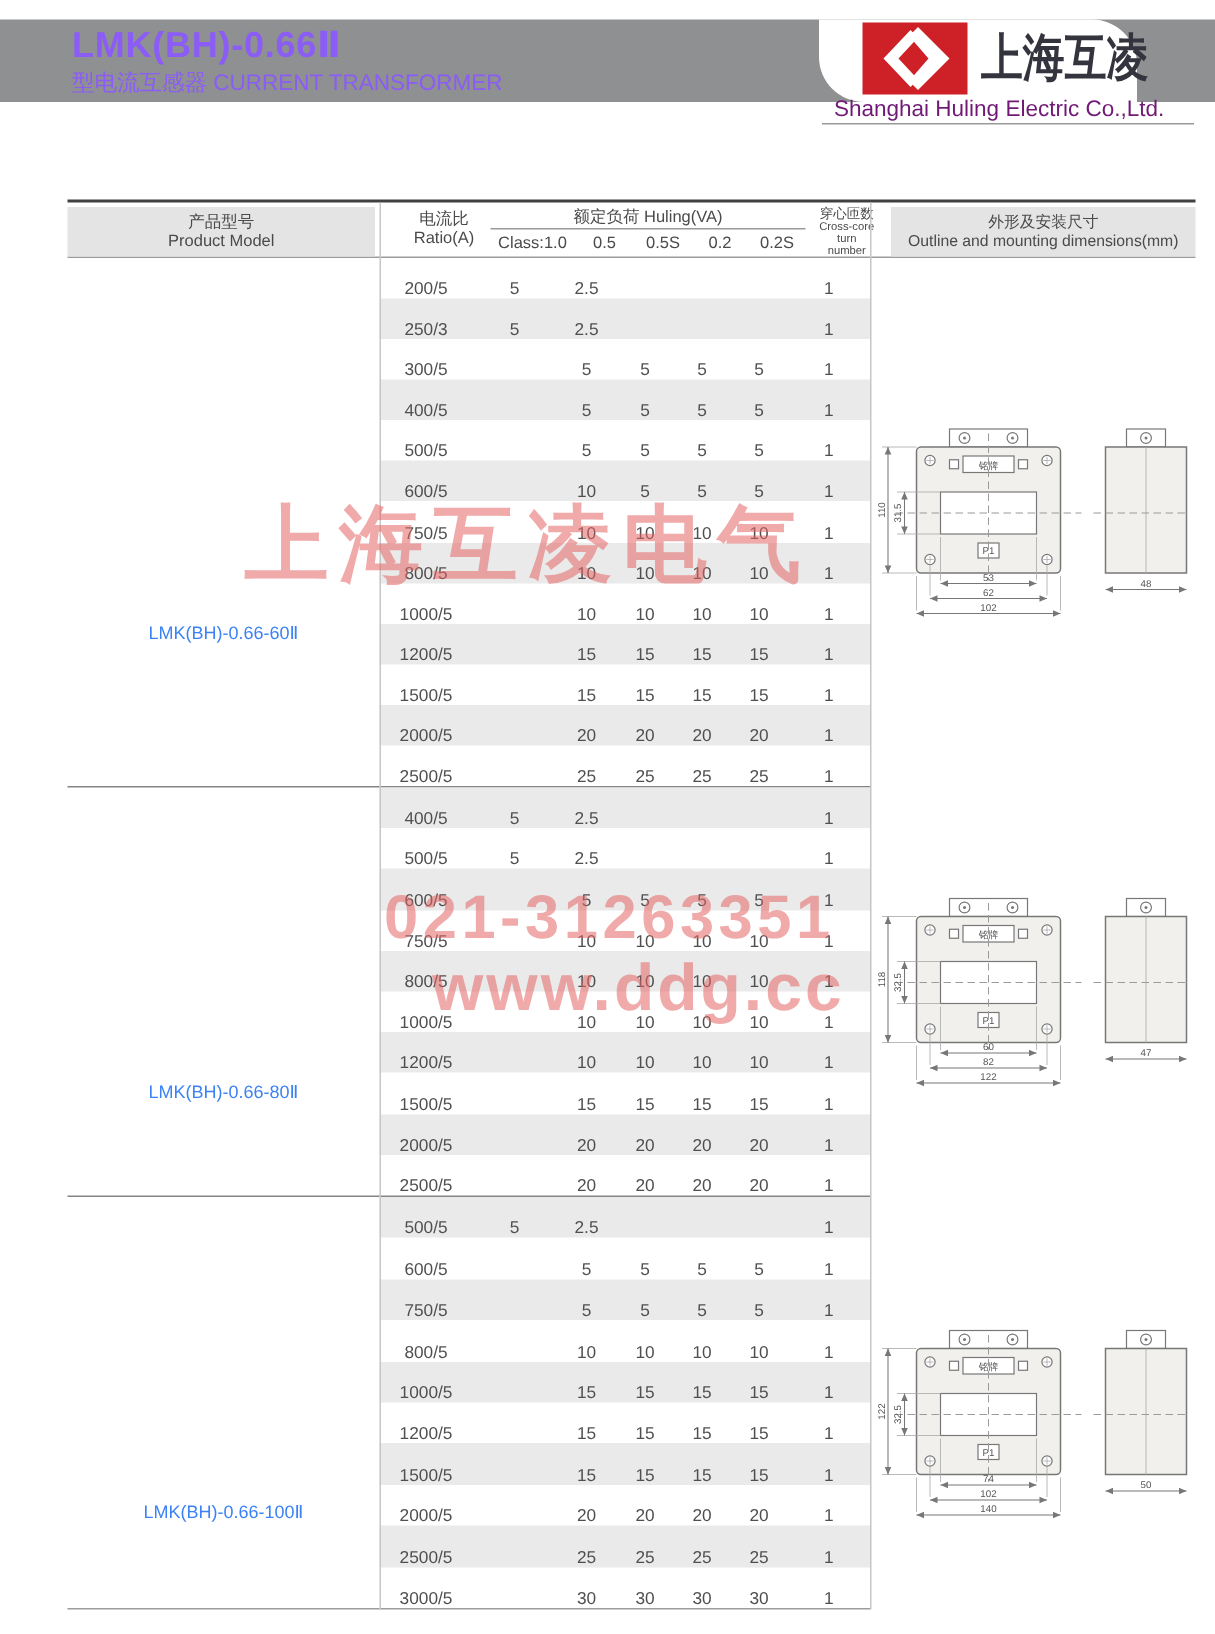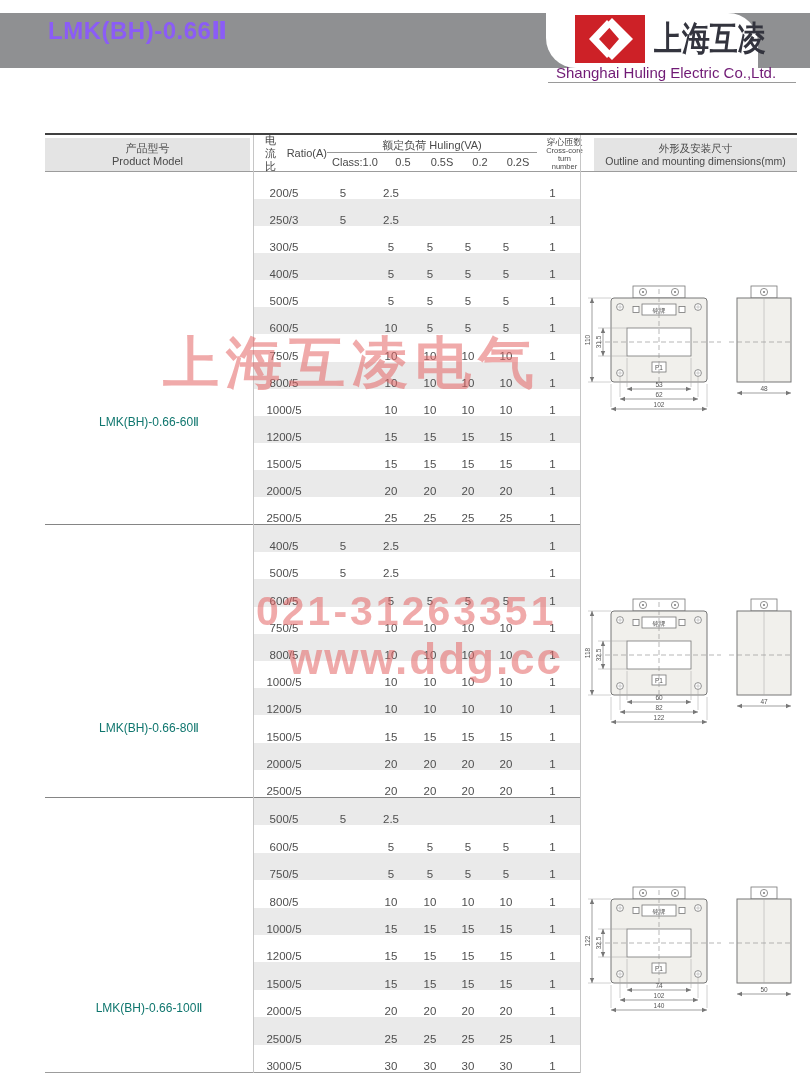--- a/index.html
+++ b/index.html
@@ -24,37 +24,37 @@
 
   
   .spec-table{position:absolute;left:45px;top:133px;width:752px;height:940px;
               border-top:2px solid #404040;box-sizing:border-box}
   .thead{height:37px;border-bottom:1px solid #9c9c9c;display:flex;box-sizing:border-box}
   .hbox{background:#e4e4e4;margin-top:3px;display:flex;flex-direction:column;justify-content:center;
         align-items:center;font-size:11px;color:#4a4a4a;line-height:13px;box-sizing:border-box}
   .hbox-model{width:205px;margin-right:15px}
   .hbox-outline{flex:1;margin-left:2px;font-size:10.5px}
   .mid-head{width:327px;display:flex;font-size:11px;color:#4a4a4a}
-  .rh{width:62px;display:flex;flex-direction:row;justify-content:center;align-items:center;line-height:13px}
+  .rh{width:62px;display:flex;flex-direction:column;justify-content:center;align-items:center;line-height:13px}
   .bh{width:210px}
   .bh-title{height:17px;line-height:18px;text-align:center;border-bottom:1px solid #999;
             box-sizing:border-box;margin-top:1px}
   .bh-classes{display:flex;height:18px;align-items:center}
   .bc{text-align:center}
   .bc0{width:56px}.bc1{width:40px}.bc2{width:38px}.bc3{width:38px}.bc4{width:38px}
   .th{width:55px;text-align:center;padding-top:2px;color:#4a4a4a}
   .th-cn{font-size:9px;line-height:10px}
   .th-en{font-size:7.5px;line-height:8px}
 
   .group{display:flex;position:relative;box-sizing:border-box}
   .group-1{height:353px}.group-2{height:273px}.group-3{height:275px}
   .group-1 .gleft,.group-1 .grows,.group-2 .gleft,.group-2 .grows{border-bottom:1px solid #858585}
   .group-3 .gleft,.group-3 .grows{border-bottom:1px solid #9c9c9c}
   .gleft{width:208px;position:relative;box-sizing:border-box}
-  .gmodel{position:absolute;left:0;width:100%;text-align:center;font-size:12px;color:#0f766e;white-space:nowrap}
+  .gmodel{position:absolute;left:0;width:100%;text-align:center;font-size:12px;color:#3b82f6;white-space:nowrap}
   .group-1 .gmodel{top:69%}
   .group-2 .gmodel{top:72%}
   .group-3 .gmodel{top:74%}
   .grows{width:327px;display:flex;flex-direction:column;box-sizing:border-box}
   .trow{flex:1;display:flex;align-items:flex-end}
   .trow.alt{background:#eaeaea}
   .tc{text-align:center;font-size:11.5px;color:#4f4f4f}
   .tc0{width:62px}.tc1{width:56px}.tc2{width:40px}.tc3{width:38px}.tc4{width:38px}.tc5{width:38px}.tc6{width:55px}
   .gdraw{flex:1;display:flex;align-items:center;justify-content:center}
   .group-3 .gdraw{padding-top:28px}
@@ -78,20 +78,21 @@
   .wm3{left:288px;top:634px;font-size:44px;letter-spacing:2px}
 </style>
 </head>
 <body>
 
 <div class="banner"></div>
 <div class="banner-notch"></div>
 
 <div class="titleblock">
   <div class="title">LMK(BH)-0.66Ⅱ</div>
+  <div class="subtitle">型电流互感器 CURRENT TRANSFORMER</div>
 </div>
 
 <div class="logo">
   <div class="logo-mark">
     <svg width="70" height="48" viewBox="0 0 70 48">
       <path d="M32 5 L14 24 L32 43 L37 38 L24 24 L37 10 Z" fill="#fff"></path>
       <path d="M37 3 L58 24 L37 45 L31 39 L44 24 L31 9 Z" fill="#fff"></path>
     </svg>
   </div>
   <div class="logo-cn">上海互凌</div>

